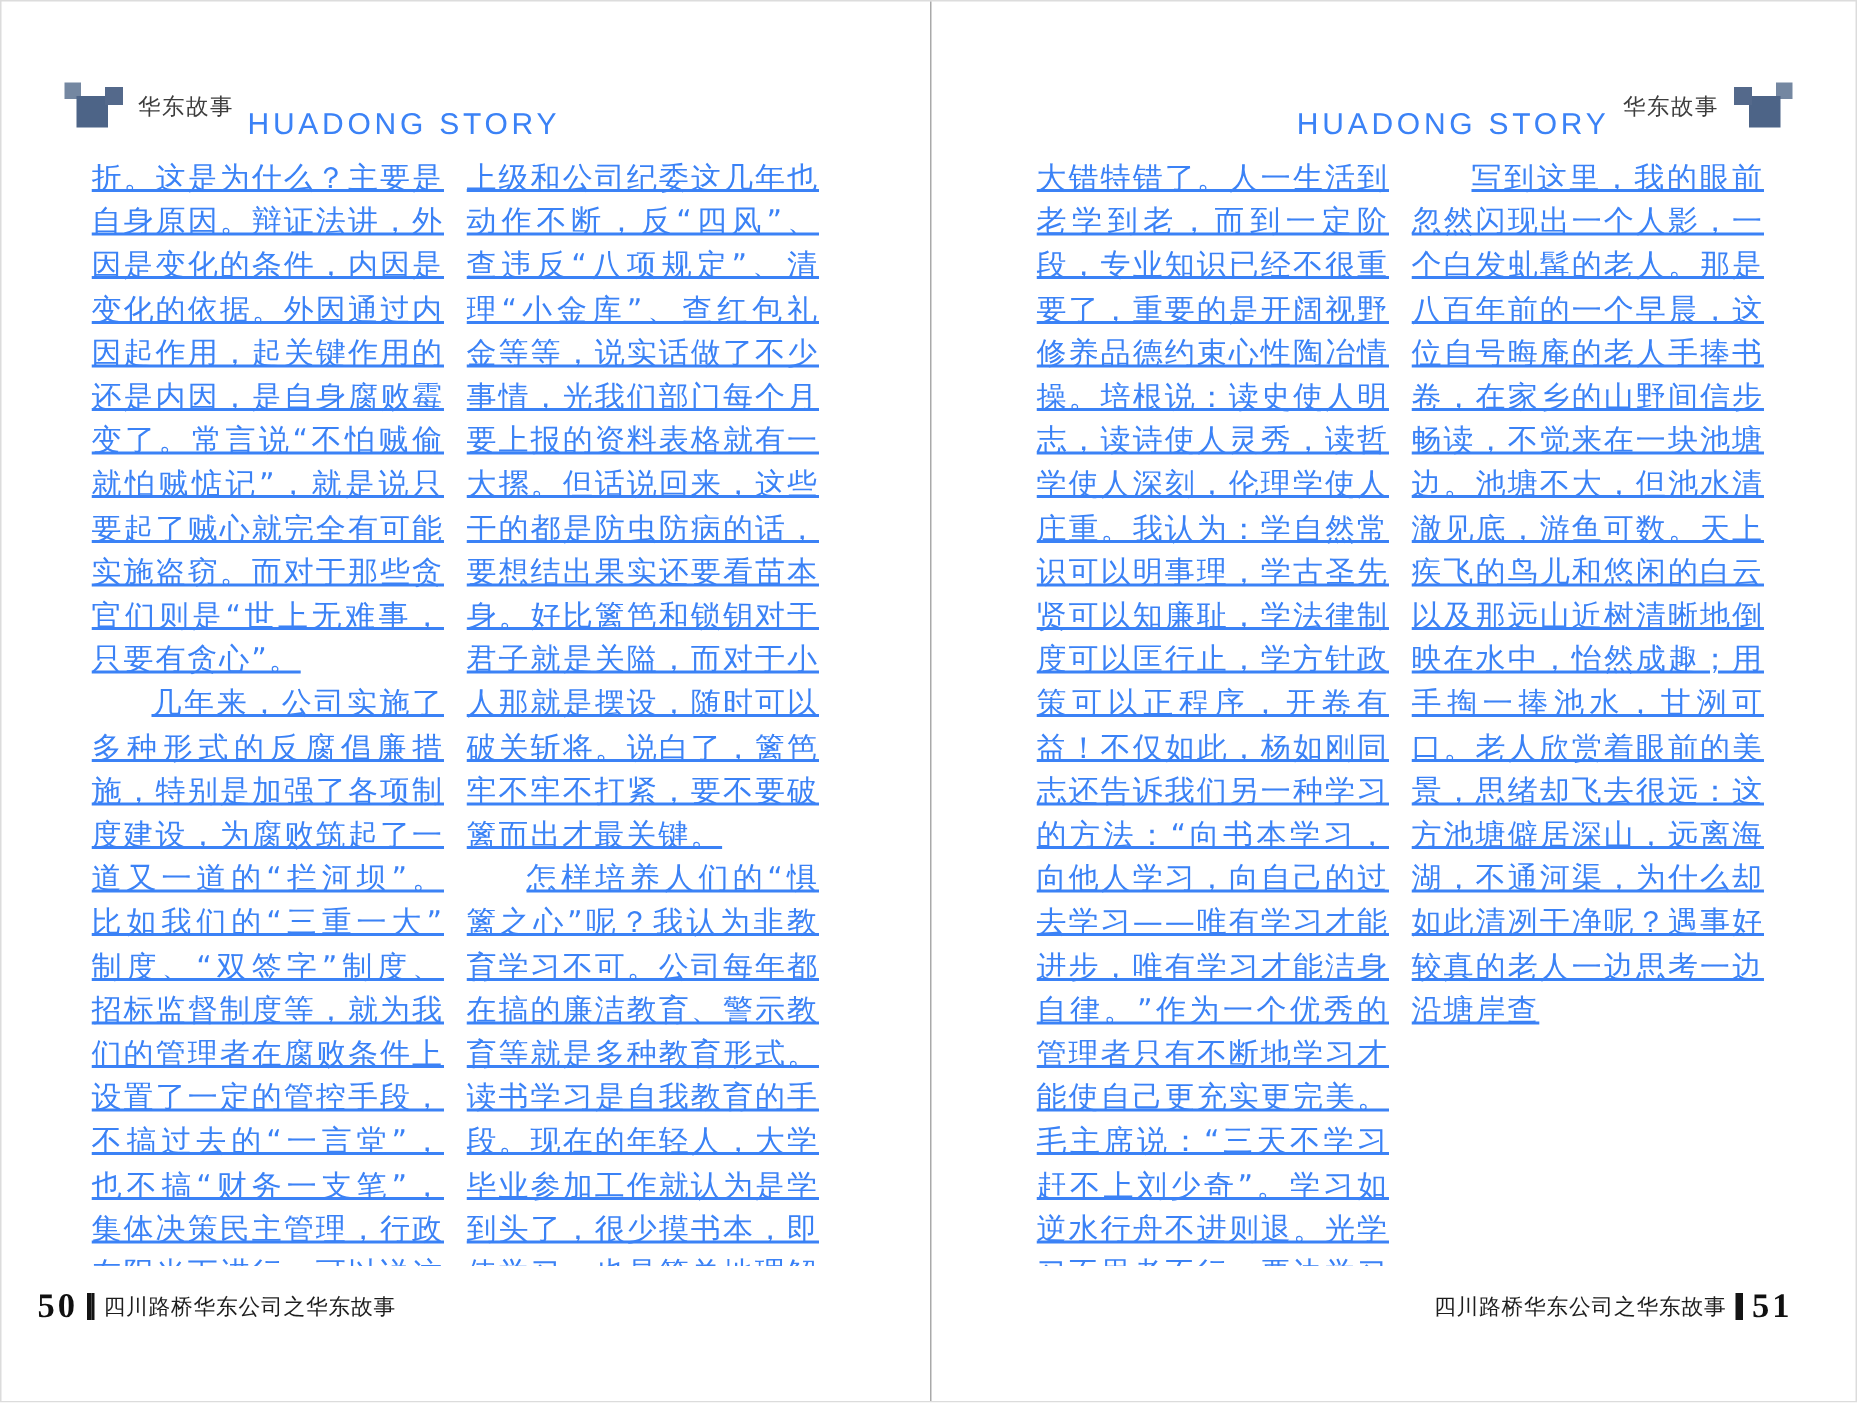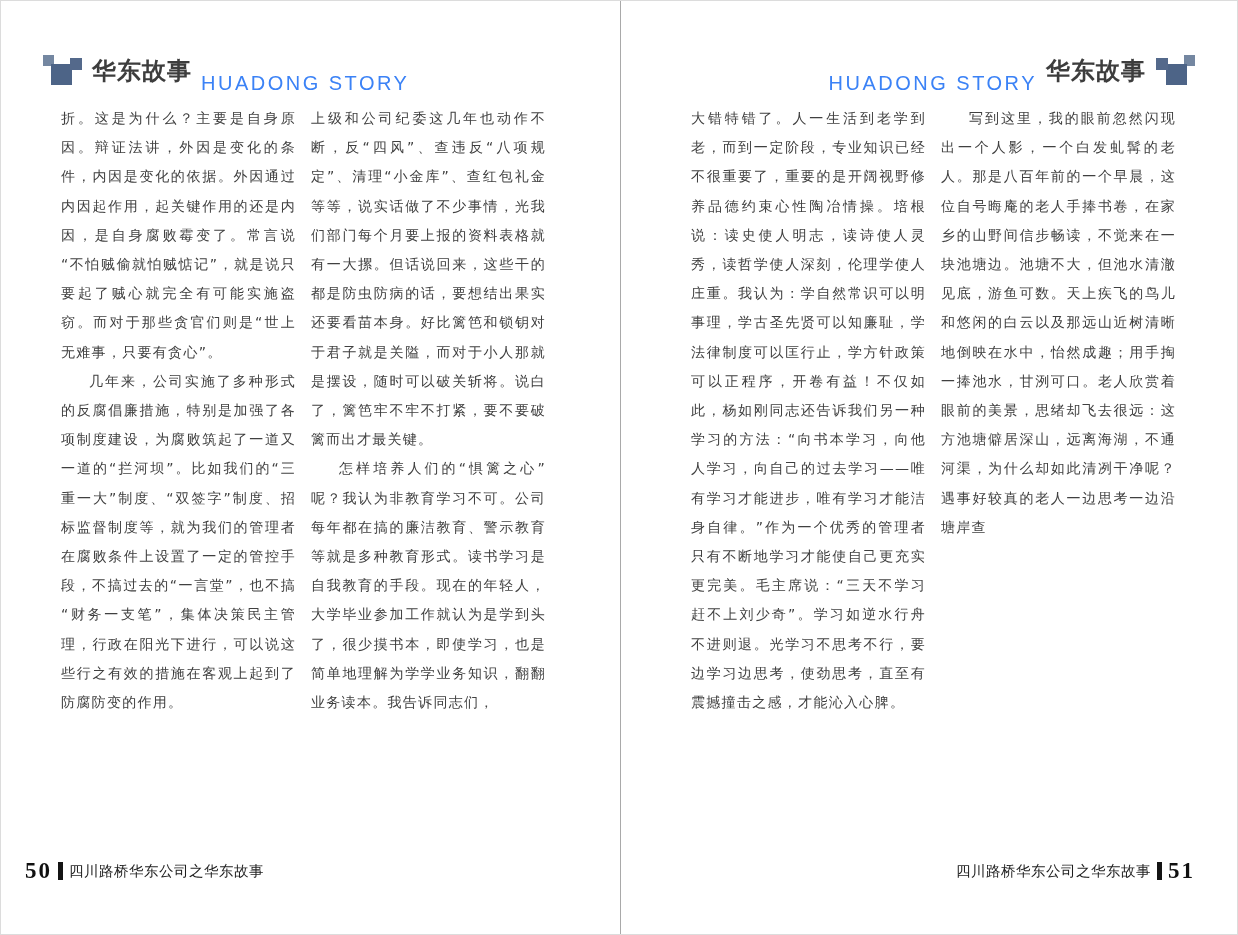--- a/index.html
+++ b/index.html
@@ -18,21 +18,21 @@
   .divider{ width:1px; background:#a9a9a9; height:100%; }
 
   
   .hdr{
     position:absolute; top:50px; height:40px;
     display:flex; align-items:center; gap:9px;
   }
   .hdr-left{ left:42px; }
   .hdr-right{ right:42px; }
   .t-cn{
-    font-size:24px; font-weight:700; color:#3d3d3d;
+    font-size:15px; font-weight:400; color:#3d3d3d;
     letter-spacing:1px; font-family:"DejaVu Sans",sans-serif;
   }
   .t-en{
     font-size:20px; font-weight:400; color:#3b82f6;
     letter-spacing:2.5px; font-family:"Liberation Sans",sans-serif;margin-top:24px;
   }
   .logo{ position:relative; width:40px; height:35px; display:inline-block; flex:0 0 auto; }
   .logo.mirror{ transform:scaleX(-1); }
   .sq{ position:absolute; display:block; }
   .sq.s1{ left:0;  top:1px;  width:11px; height:11px; background:#7487a1; }
@@ -41,23 +41,24 @@
 
   
   .cols{
     position:absolute; top:103px; height:740px;
     display:flex; gap:15px; overflow:hidden;
   }
   .page.left  .cols{ left:60px; }
   .page.right .cols{ left:70px; }
   .col{ width:235px; overflow:hidden; }
   .para{
-    font-size:14px; line-height:29.2px; letter-spacing:1.3px;
-    color:#404040; text-align:justify; word-break:break-all;
+    font-size:20px; line-height:29.2px; letter-spacing:1.3px;
+    color:#3b82f6; text-align:justify; word-break:break-all;
     text-align-last:left;
+    text-decoration:underline;
   }
   .para.indent{ text-indent:2em; }
 
   
   .ftr{
     position:absolute; top:856px; height:28px;
     display:flex; align-items:center;
   }
   .ftr-left{ left:24px;align-items:center; }
   .ftr-right{ right:42px; }

